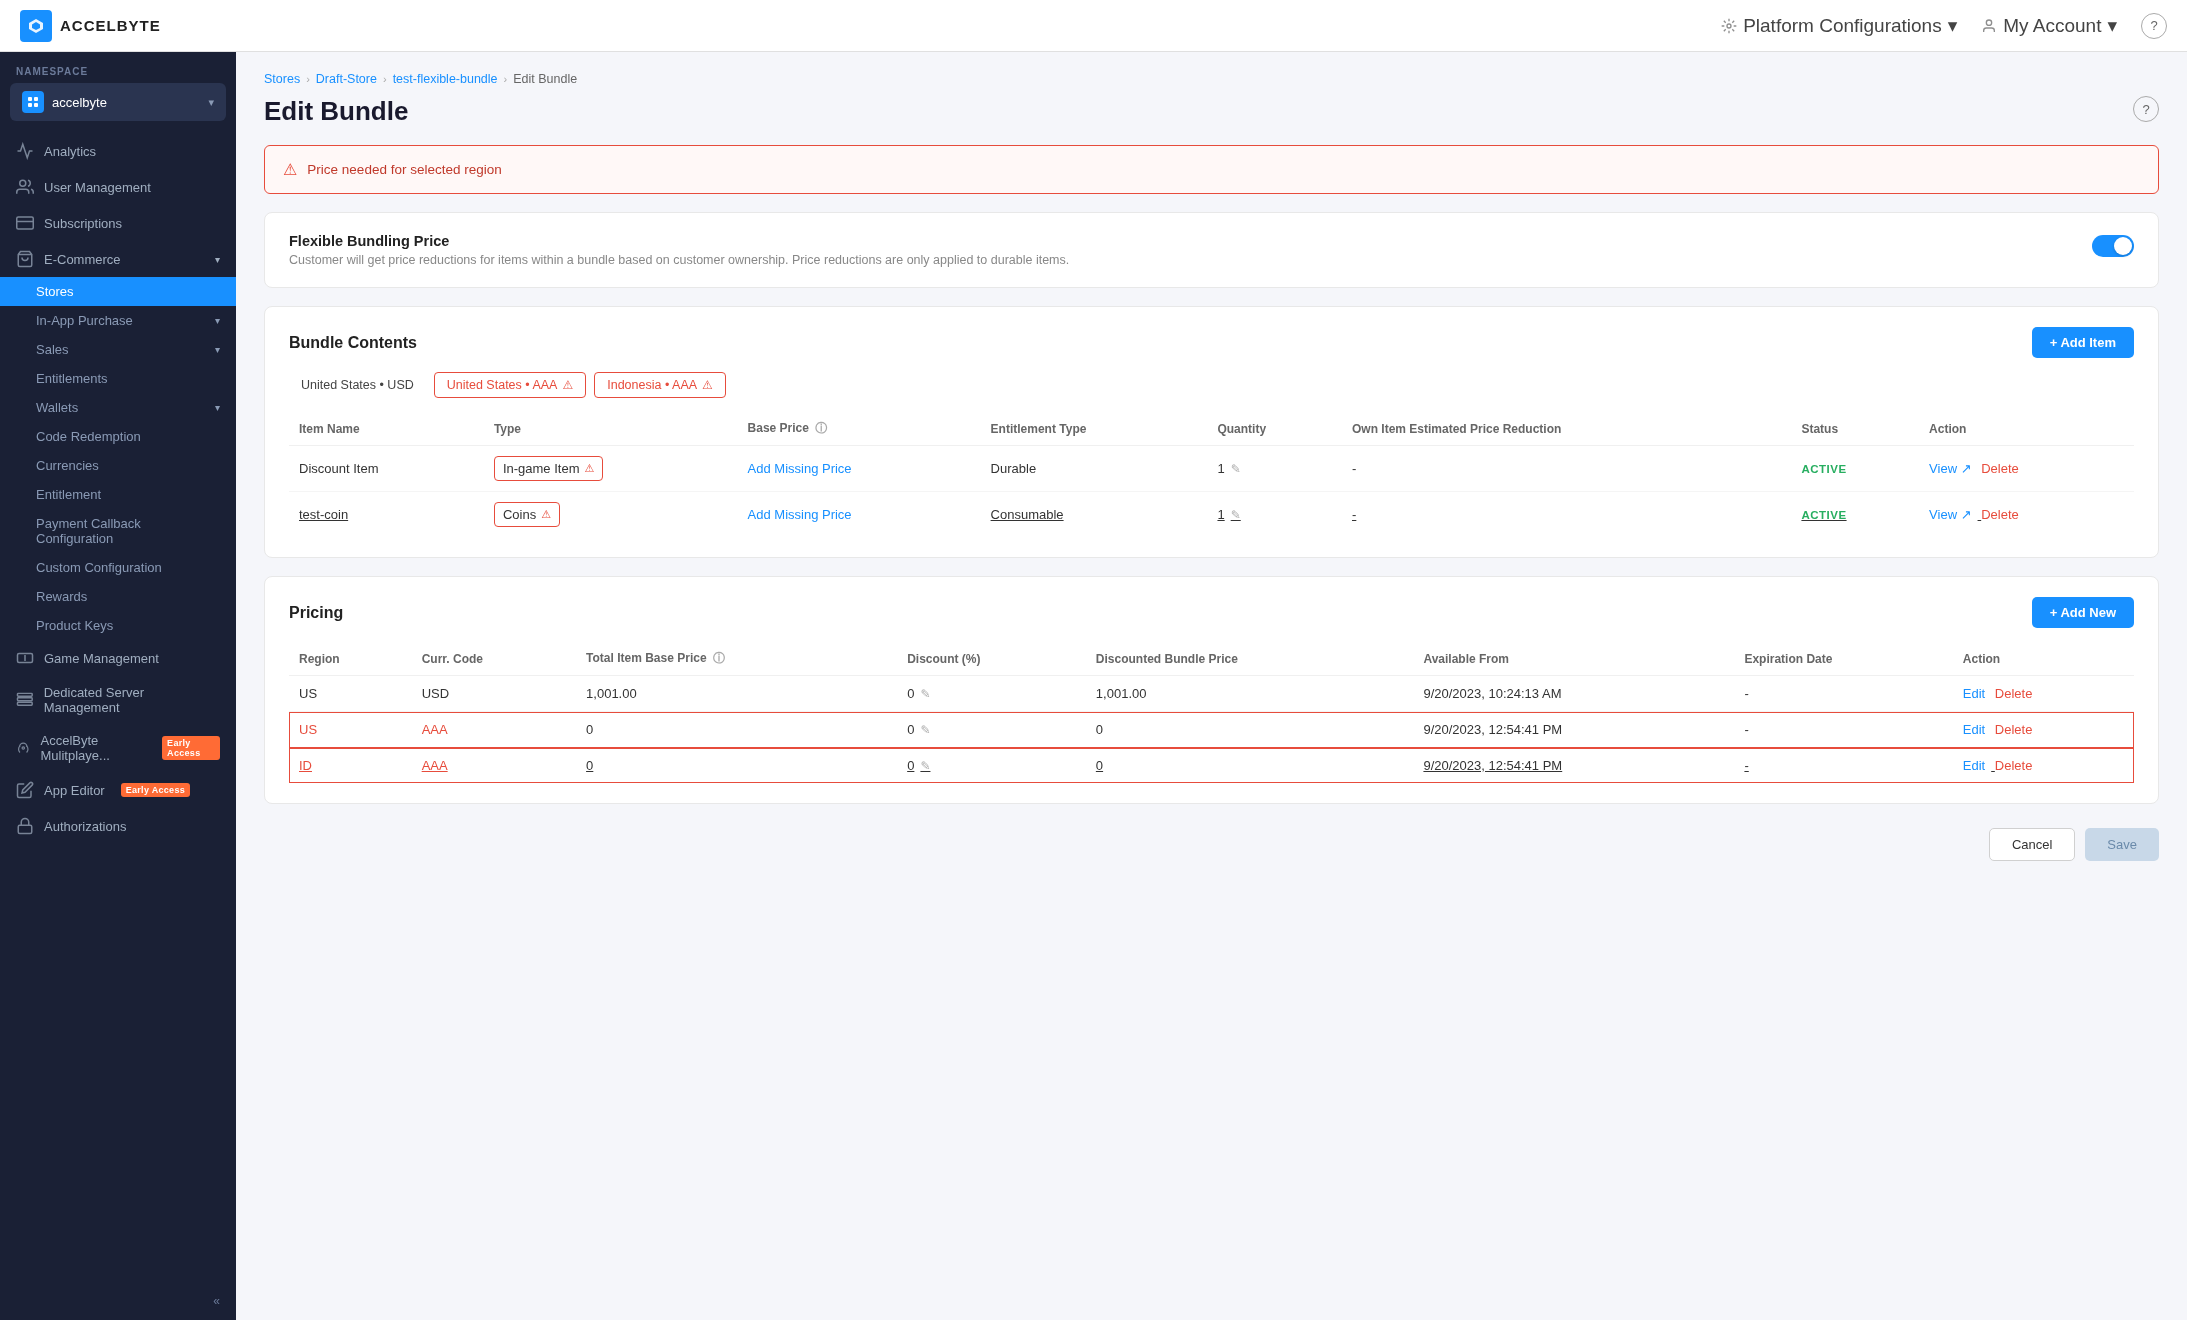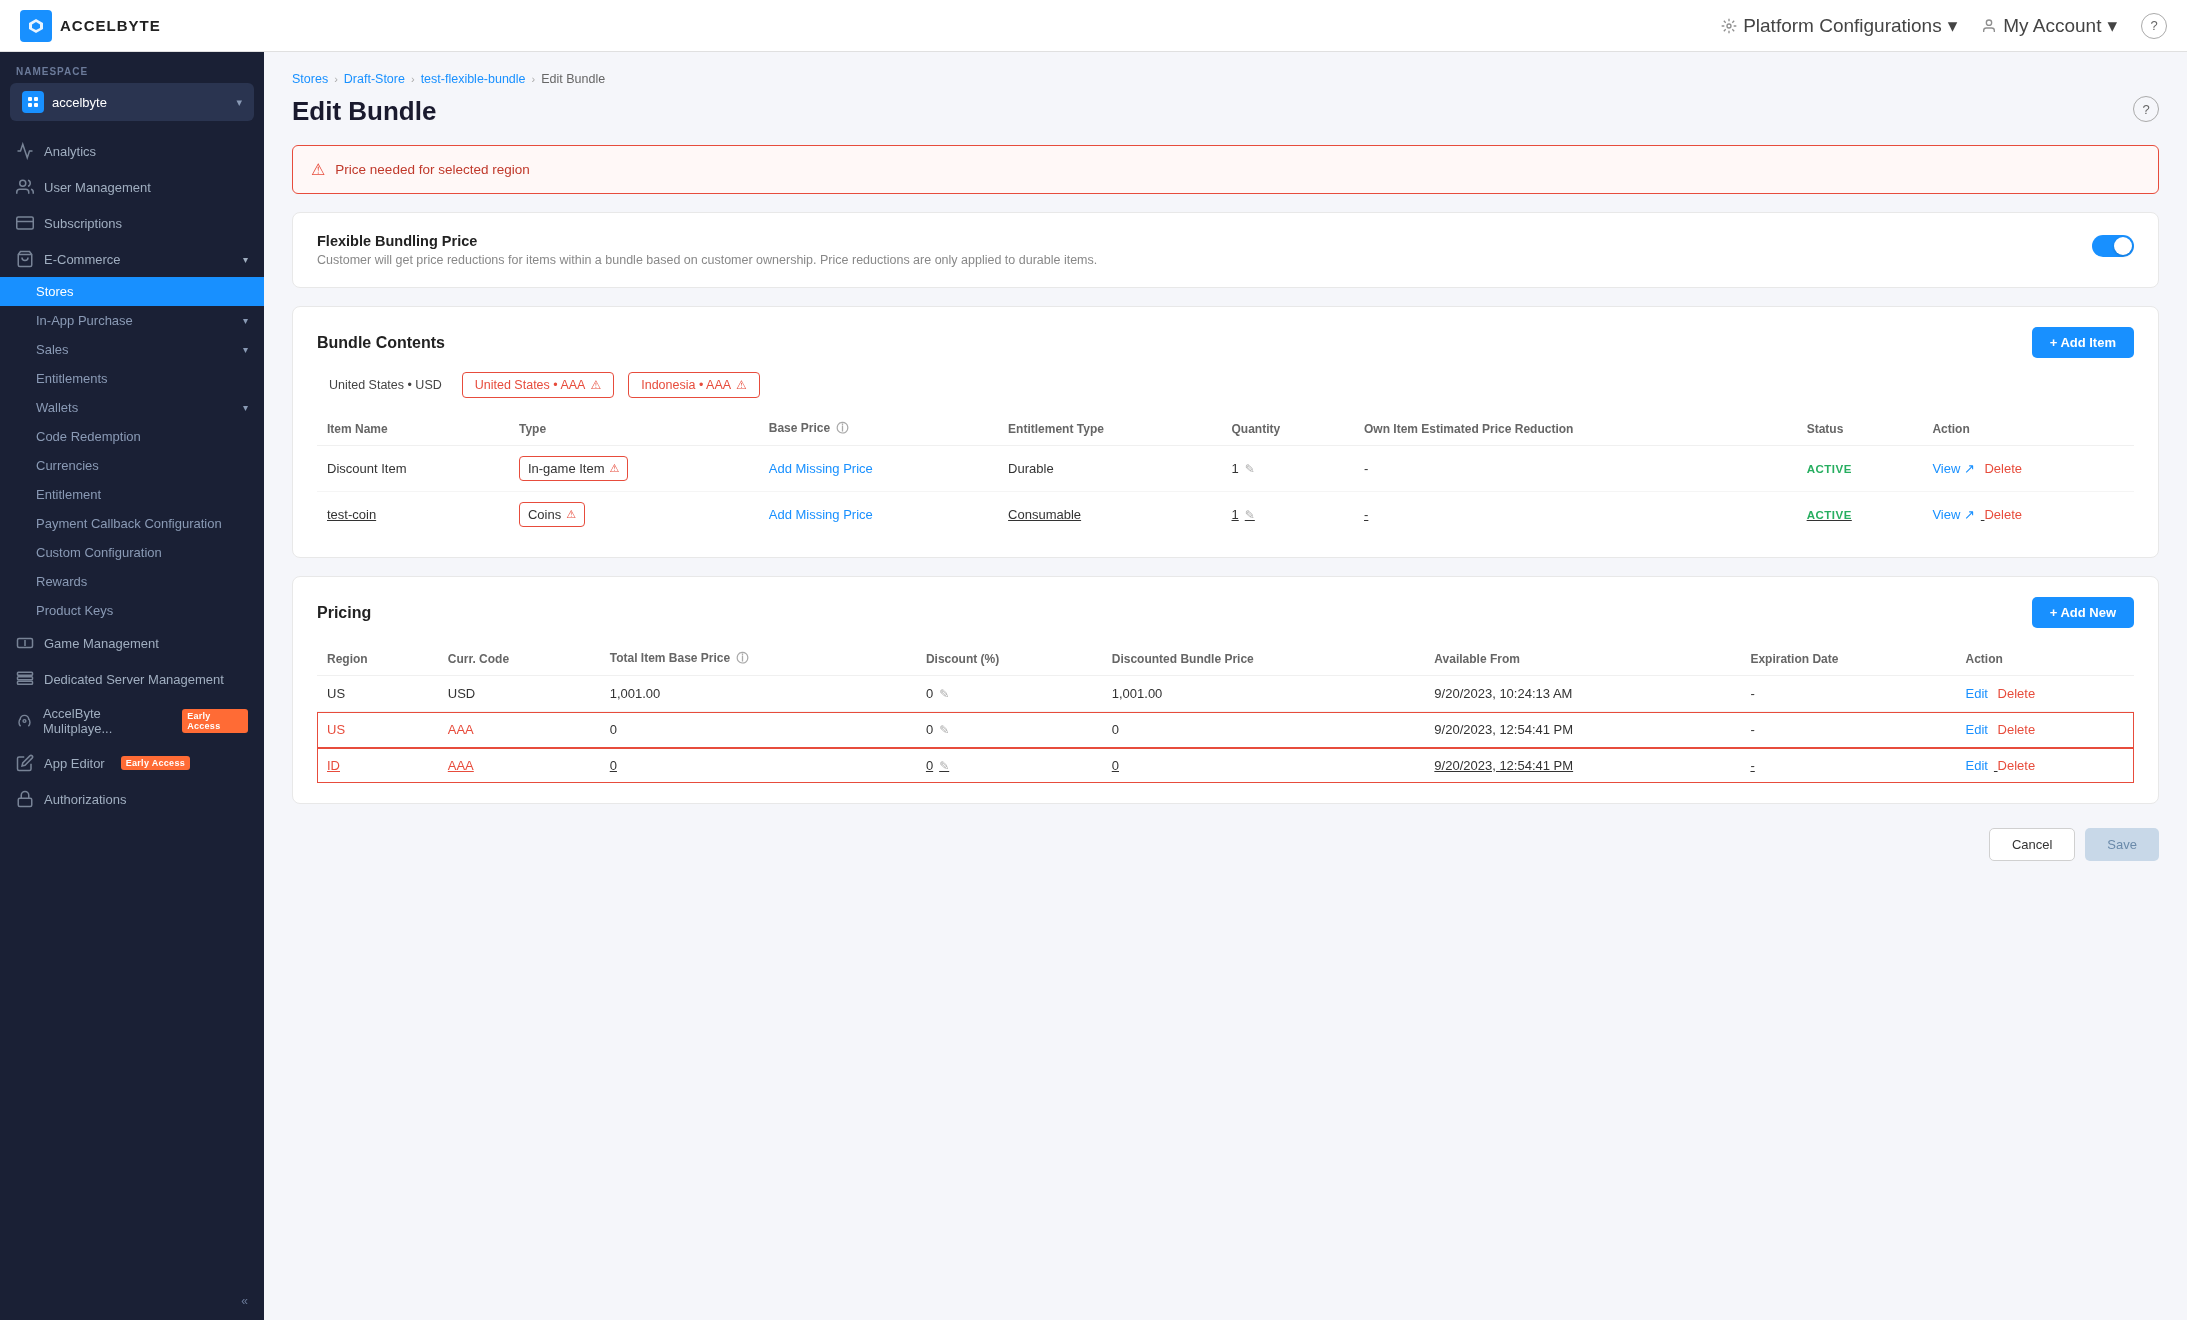--- a/index.html
+++ b/index.html
@@ -34,21 +34,21 @@
       width: 26px; height: 26px; border-radius: 50%; border: 1.5px solid #aaa;
       display: flex; align-items: center; justify-content: center;
       font-size: 13px; color: #666; cursor: pointer;
     }
 
     
     .layout { display: flex; flex: 1; overflow: hidden; }
 
     
     .sidebar {
-      width: 264px; background: #1a2035; color: #c9d0e0;
+      width: 236px; background: #1a2035; color: #c9d0e0;
       display: flex; flex-direction: column; overflow-y: auto; flex-shrink: 0;
     }
     .namespace-label {
       font-size: 10px; font-weight: 600; color: #6b7a99;
       padding: 14px 16px 6px; letter-spacing: 1px; text-transform: uppercase;
     }
     .namespace-selector {
       margin: 0 10px 12px; background: #2a3450; border-radius: 6px;
       padding: 8px 12px; display: flex; align-items: center; gap: 8px;
       cursor: pointer;
@@ -420,21 +420,21 @@
         </div>
 
         <div class="region-tabs">
           <div class="region-tab">
             <span>United States • USD</span>
           </div>
           <div class="region-tab error-tab" style="border: 1.5px solid #e74c3c; color: #e74c3c;">
             <span>United States • AAA</span>
             <span class="region-tab-err">⚠</span>
           </div>
-          <div class="region-tab error-tab" style="border: 1.5px solid #e74c3c; color: #e74c3c; margin-left: 6px;">
+          <div class="region-tab error-tab" style="border: 1.5px solid #e74c3c; color: #e74c3c;">
             <span>Indonesia • AAA</span>
             <span class="region-tab-err">⚠</span>
           </div>
         </div>
 
         <table>
           <thead>
             <tr>
               <th>Item Name</th>
               <th>Type</th>

